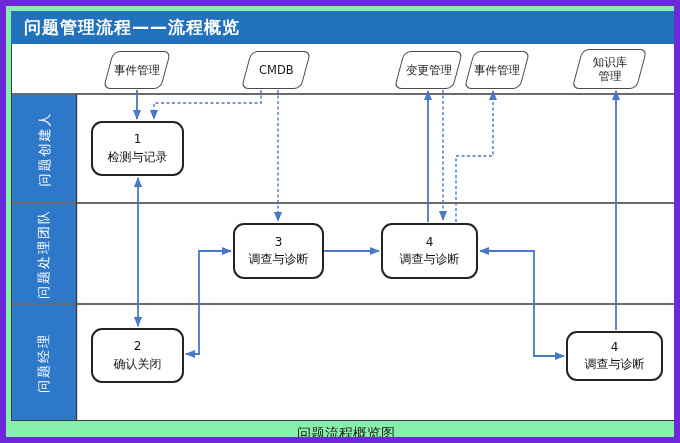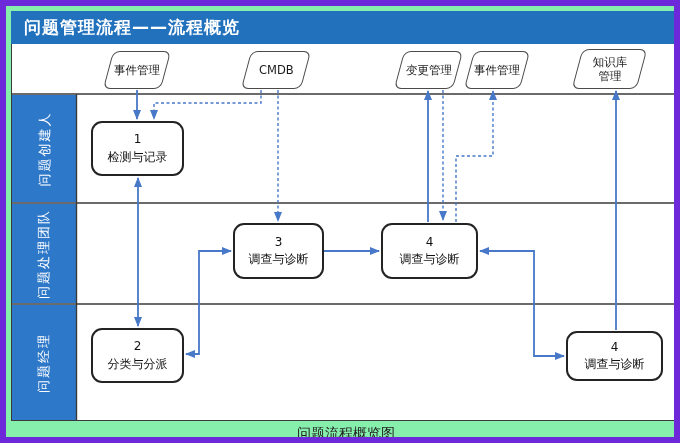--- a/index.html
+++ b/index.html
@@ -60,21 +60,21 @@
         <span>问题经理</span>
       </div>
   </div>
 
   <div class="node" style="left:85px;top:115px;width:93px;height:55px;">
     <span>1</span>
     <span>检测与记录</span>
   </div>
   <div class="node" style="left:85px;top:322px;width:93px;height:55px;">
     <span>2</span>
-    <span>分类与分派</span>
+    <span>确认关闭</span>
   </div>
   <div class="node" style="left:227px;top:217px;width:91px;height:56px;">
     <span>3</span>
     <span>调查与诊断</span>
   </div>
   <div class="node" style="left:375px;top:217px;width:97px;height:56px;">
     <span>4</span>
     <span>调查与诊断</span>
   </div>
   <div class="node" style="left:560px;top:325px;width:97px;height:50px;">

